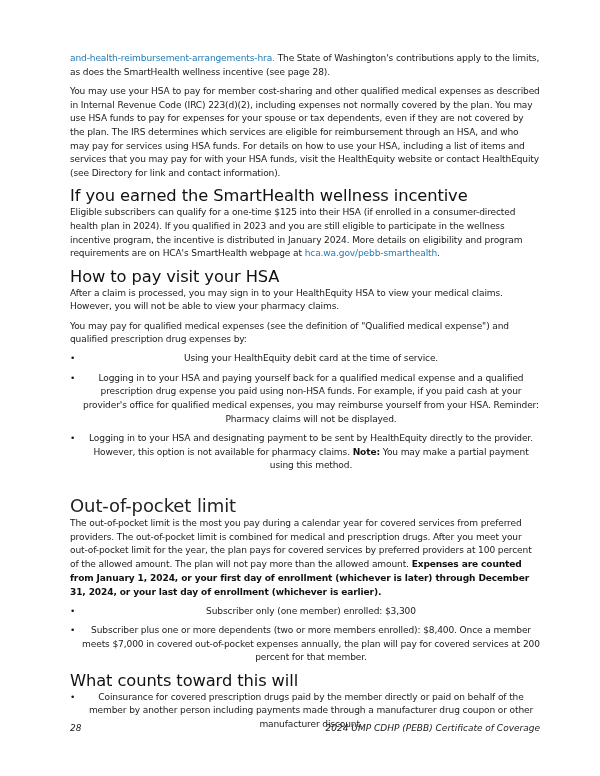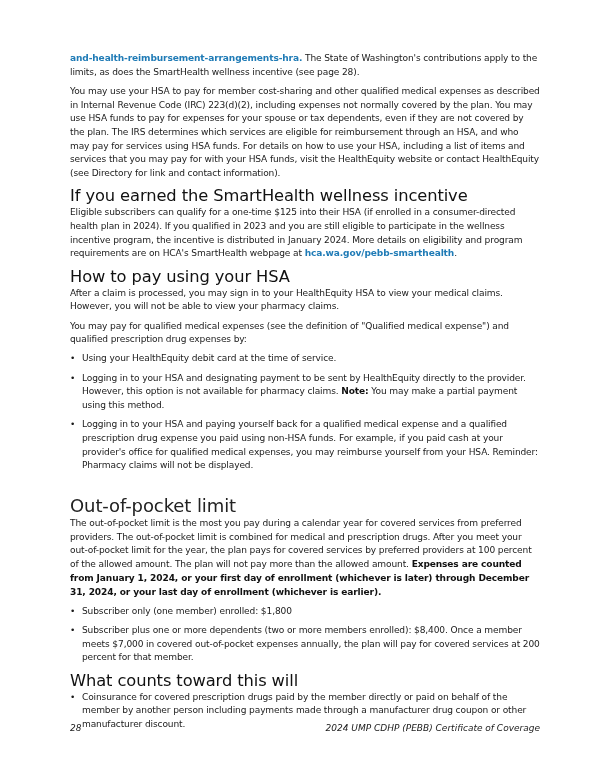--- a/index.html
+++ b/index.html
@@ -1,51 +1,51 @@
 <!DOCTYPE html>
 <html><head>
 <meta charset="utf-8">
 <style>
   html, body { margin: 0; padding: 0; background: #ffffff; }
   body { width: 600px; height: 776px; position: relative; overflow: hidden;
          font-family: "DejaVu Sans", sans-serif; color: #1a1a1a; }
   .page { position: absolute; left: 70px; top: 52px; width: 470px; }
   p { margin: 0 0 5.5px 0; font-size: 9.05px; line-height: 13.7px; letter-spacing: -0.12px; }
-  .link { color: #1f7bb6; font-weight: bold; }
+  .link { color: #1f7bb6; font-weight: normal; }
   b { font-weight: bold; color: #111; }
   h2 { margin: 2px 0 0 0; font-size: 16.3px; line-height: 20px; font-weight: normal; color: #111; letter-spacing: -0.1px; }
   h2.light { font-weight: normal; font-size: 18px; line-height: 22px; color: #222; margin-top: 22px; }
-  ul { list-style: none; margin: 0; padding: 0; }
+  ul { list-style: none; margin: 0; padding: 0; text-align: center; }
   li { position: relative; padding-left: 12px; font-size: 9.05px; line-height: 13.7px; margin: 0 0 5.5px 0; letter-spacing: -0.12px; }
   li::before { content: "•"; position: absolute; left: 0; top: 0; }
   .footer { position: absolute; left: 70px; top: 723px; width: 470px; font-size: 9px; font-style: italic; display: flex; justify-content: space-between; color: #1a1a1a; gap: 29px; }
 </style>
 </head>
 <body>
 
 <div class="page">
   <p><span class="link">and-health-reimbursement-arrangements-hra.</span><span> The State of Washington's contributions apply to the limits, as does the SmartHealth wellness incentive (see page 28).</span></p>
   <p>You may use your HSA to pay for member cost-sharing and other qualified medical expenses as described in Internal Revenue Code (IRC) 223(d)(2), including expenses not normally covered by the plan. You may use HSA funds to pay for expenses for your spouse or tax dependents, even if they are not covered by the plan. The IRS determines which services are eligible for reimbursement through an HSA, and who may pay for services using HSA funds. For details on how to use your HSA, including a list of items and services that you may pay for with your HSA funds, visit the HealthEquity website or contact HealthEquity (see Directory for link and contact information).</p>
 
   <h2>If you earned the SmartHealth wellness incentive</h2>
   <p><span>Eligible subscribers can qualify for a one-time $125 into their HSA (if enrolled in a consumer-directed health plan in 2024). If you qualified in 2023 and you are still eligible to participate in the wellness incentive program, the incentive is distributed in January 2024. More details on eligibility and program requirements are on HCA's SmartHealth webpage at </span><span class="link">hca.wa.gov/pebb-smarthealth</span><span>.</span></p>
 
-  <h2>How to pay using your HSA</h2>
+  <h2>How to pay visit your HSA</h2>
   <p>After a claim is processed, you may sign in to your HealthEquity HSA to view your medical claims. However, you will not be able to view your pharmacy claims.</p>
   <p>You may pay for qualified medical expenses (see the definition of "Qualified medical expense") and qualified prescription drug expenses by:</p>
   <ul>
     <li>Using your HealthEquity debit card at the time of service.</li>
+    <li>Logging in to your HSA and paying yourself back for a qualified medical expense and a qualified prescription drug expense you paid using non-HSA funds. For example, if you paid cash at your provider's office for qualified medical expenses, you may reimburse yourself from your HSA. Reminder: Pharmacy claims will not be displayed.</li>
     <li><span>Logging in to your HSA and designating payment to be sent by HealthEquity directly to the provider. However, this option is not available for pharmacy claims. </span><b>Note:</b><span> You may make a partial payment using this method.</span></li>
-    <li>Logging in to your HSA and paying yourself back for a qualified medical expense and a qualified prescription drug expense you paid using non-HSA funds. For example, if you paid cash at your provider's office for qualified medical expenses, you may reimburse yourself from your HSA. Reminder: Pharmacy claims will not be displayed.</li>
   </ul>
 
   <h2 class="light">Out-of-pocket limit</h2>
   <p><span>The out-of-pocket limit is the most you pay during a calendar year for covered services from preferred providers. The out-of-pocket limit is combined for medical and prescription drugs. After you meet your out-of-pocket limit for the year, the plan pays for covered services by preferred providers at 100 percent of the allowed amount. The plan will not pay more than the allowed amount. </span><b>Expenses are counted from January 1, 2024, or your first day of enrollment (whichever is later) through December 31, 2024, or your last day of enrollment (whichever is earlier).</b></p>
   <ul>
-    <li>Subscriber only (one member) enrolled: $1,800</li>
+    <li>Subscriber only (one member) enrolled: $3,300</li>
     <li>Subscriber plus one or more dependents (two or more members enrolled): $8,400. Once a member meets $7,000 in covered out-of-pocket expenses annually, the plan will pay for covered services at 200 percent for that member.</li>
   </ul>
 
   <h2>What counts toward this will</h2>
   <ul>
     <li>Coinsurance for covered prescription drugs paid by the member directly or paid on behalf of the member by another person including payments made through a manufacturer drug coupon or other manufacturer discount.</li>
   </ul>
 </div>
 
 <div class="footer">

